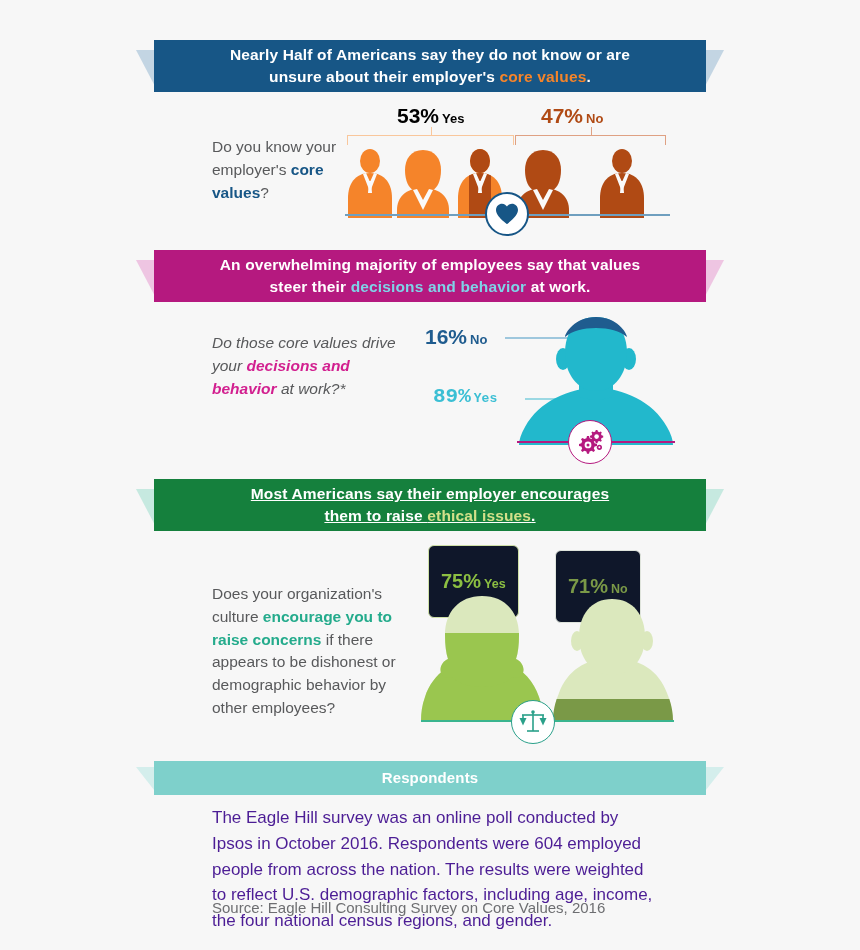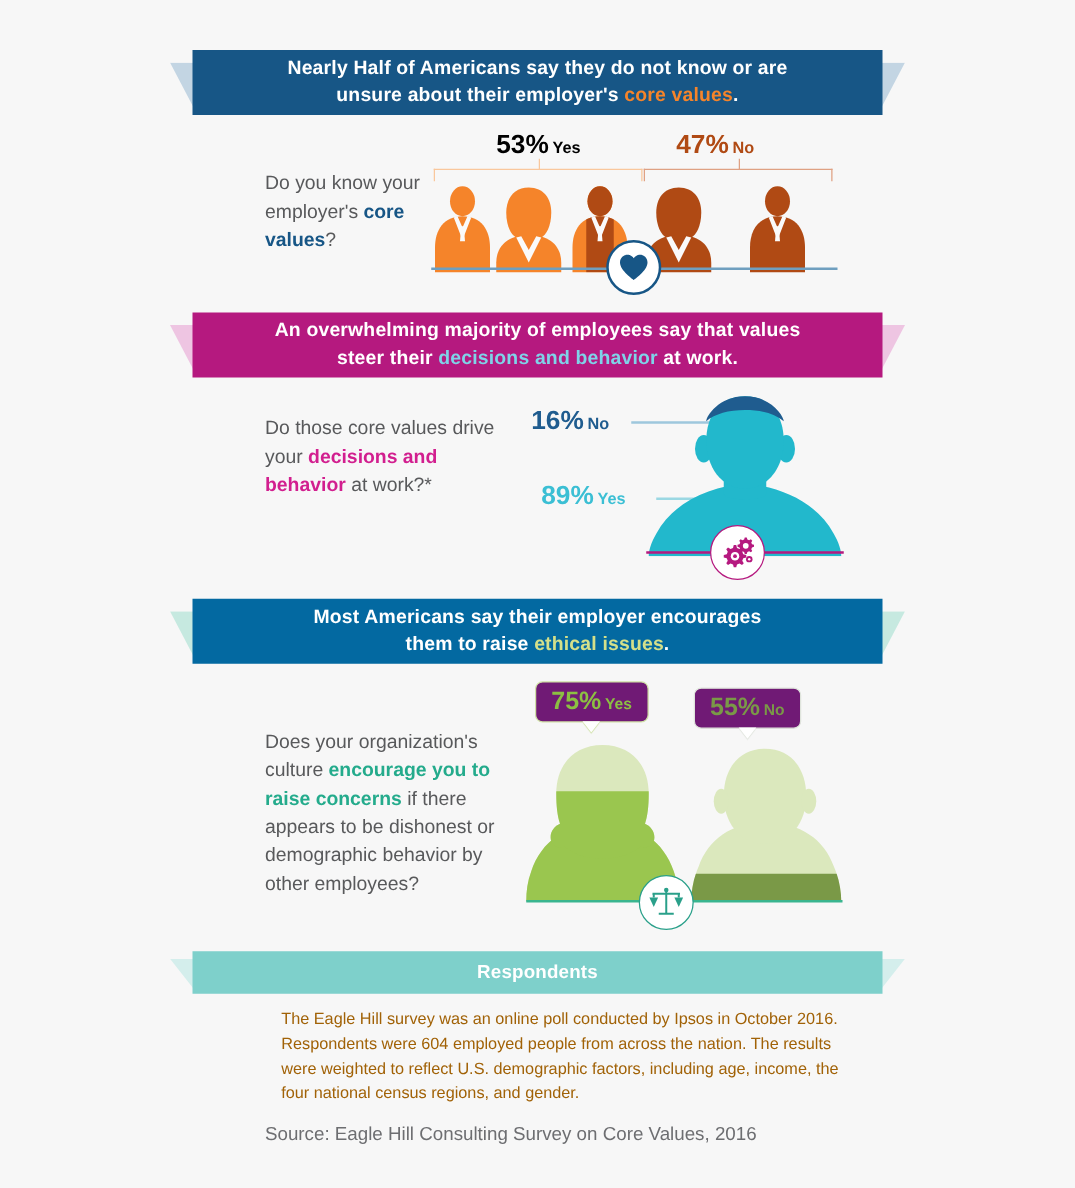--- a/index.html
+++ b/index.html
@@ -60,42 +60,42 @@
   .rb1 .ribbon-body { background: #175686; }
   .rb1 .ribbon-tail.left  { background: #c3d5e3; clip-path: polygon(0 0, 100% 0, 100% 100%); }
   .rb1 .ribbon-tail.right { background: #c3d5e3; clip-path: polygon(0 0, 100% 0, 0 100%); }
   .rb1 .hl { color: #f5842a; }
 
   .rb2 .ribbon-body { background: #b5197f; }
   .rb2 .ribbon-tail.left  { background: #eec5e2; clip-path: polygon(0 0, 100% 0, 100% 100%); }
   .rb2 .ribbon-tail.right { background: #eec5e2; clip-path: polygon(0 0, 100% 0, 0 100%); }
   .rb2 .hl { color: #7fd3e8; }
 
-  .rb3 .ribbon-body { background: #0369a1; }
+  .rb3 .ribbon-body { background: #15803d; text-decoration: underline; }
   .rb3 .ribbon-tail.left  { background: #c6e9e0; clip-path: polygon(0 0, 100% 0, 100% 100%); }
   .rb3 .ribbon-tail.right { background: #c6e9e0; clip-path: polygon(0 0, 100% 0, 0 100%); }
   .rb3 .hl { color: #d4e08a; }
 
   .rb4 { height: 34px; }
   .rb4 .ribbon-body { background: #7ed0cb; font-size: 15px; }
   .rb4 .ribbon-tail { top: 6px; height: 28px; }
   .rb4 .ribbon-tail.left  { background: #d4eeec; clip-path: polygon(0 0, 100% 0, 100% 100%); }
   .rb4 .ribbon-tail.right { background: #d4eeec; clip-path: polygon(0 0, 100% 0, 0 100%); }
 
   
   .question {
     position: absolute;
     color: #58595b;
     font-size: 15.5px;
     line-height: 1.47;
   }
   .question b { font-weight: bold; }
   .q1 { left: 212px; top: 136px; width: 155px; }
   .q1 b { color: #175686; }
-  .q2 { left: 212px; top: 332px; width: 200px; }
+  .q2 { left: 212px; top: 332px; width: 200px; font-style: italic; }
   .q2 b { color: #d21f8f; }
   .q3 { left: 212px; top: 583px; width: 205px; }
   .q3 b { color: #24ab8c; }
 
   .footnote {
     position: absolute;
     left: 212px;
     top: 405px;
     width: 210px;
     font-size: 8.3px;
@@ -155,21 +155,21 @@
   }
   .badge1 {
     left: 140px; top: 88px;
     width: 44px; height: 44px;
     border: 2px solid #175686;
   }
 
   
   .sec2-wrap { position: absolute; left: 425px; top: 312px; width: 250px; height: 150px; }
   .s2-no  { position: absolute; left: 0px;  top: 13px; color: #1f5c8f; }
-  .s2-yes { position: absolute; left: 8px;  top: 73px; color: #3bbfd4; }
+  .s2-yes { position: absolute; left: 8px;  top: 73px; color: #3bbfd4; font-family: Liberation Mono, monospace; }
   .leader {
     position: absolute;
     height: 1.6px;
     background: #9ec7dd;
   }
   .leader-no  { left: 80px; top: 25px; width: 68px; }
   .leader-yes { left: 100px; top: 86px; width: 58px; background: #9bd8e3; }
 
   .s2-baseline {
     position: absolute;
@@ -182,23 +182,23 @@
     width: 44px; height: 44px;
     border: 1.8px solid #b5197f;
   }
 
   
   .sec3-wrap { position: absolute; left: 415px; top: 545px; width: 265px; height: 185px; }
 
   .bubble {
     position: absolute;
     border-radius: 6px;
-    background: #701a75;
+    background: #0f172a;
     border: 1.6px solid #cfe0a6;
-    padding: 4px 12px;
+    padding: 24px 12px;
     box-sizing: border-box;
     white-space: nowrap;
   }
   .bubble .pct-num  { font-size: 20px; }
   .bubble .pct-word { font-size: 12.5px; }
   .bubble:after {
     content: "";
     position: absolute;
     left: 50%;
     bottom: -9px;
@@ -224,24 +224,23 @@
     width: 44px; height: 44px;
     border: 1.8px solid #2aa08a;
   }
 
   
   .method-body {
     position: absolute;
     left: 212px;
     top: 805px;
     width: 448px;
-    color: #a16207;
-    font-size: 13px;
+    color: #4c1d95;
+    font-size: 17px;
     line-height: 1.52;
-    margin-left: 13px;
   }
   .source-line {
     position: absolute;
     left: 212px;
     top: 899px;
     font-size: 15px;
     color: #6d6e71;
   }
 </style>
 </head>
@@ -409,21 +408,21 @@
   <div class="question q3">
     <span>Does your organization's culture </span><b>encourage you to raise concerns</b><span> if there appears to be dishonest or demographic behavior by other employees?</span>
   </div>
 
   <div class="sec3-wrap">
 
     <div class="bubble bubble-yes">
       <span class="pct-num">75%</span><span class="pct-word">Yes</span>
     </div>
     <div class="bubble bubble-no">
-      <span class="pct-num">55%</span><span class="pct-word">No</span>
+      <span class="pct-num">71%</span><span class="pct-word">No</span>
     </div>
 
     <svg style="position:absolute;left:4px;top:50px" width="256" height="128" viewBox="0 0 256 128">
       <defs>
         <clipPath id="fill75">
             <rect x="0" y="38" width="130" height="92"></rect>
           </clipPath>
         <clipPath id="fill25">
             <rect x="130" y="104" width="130" height="26"></rect>
           </clipPath>

